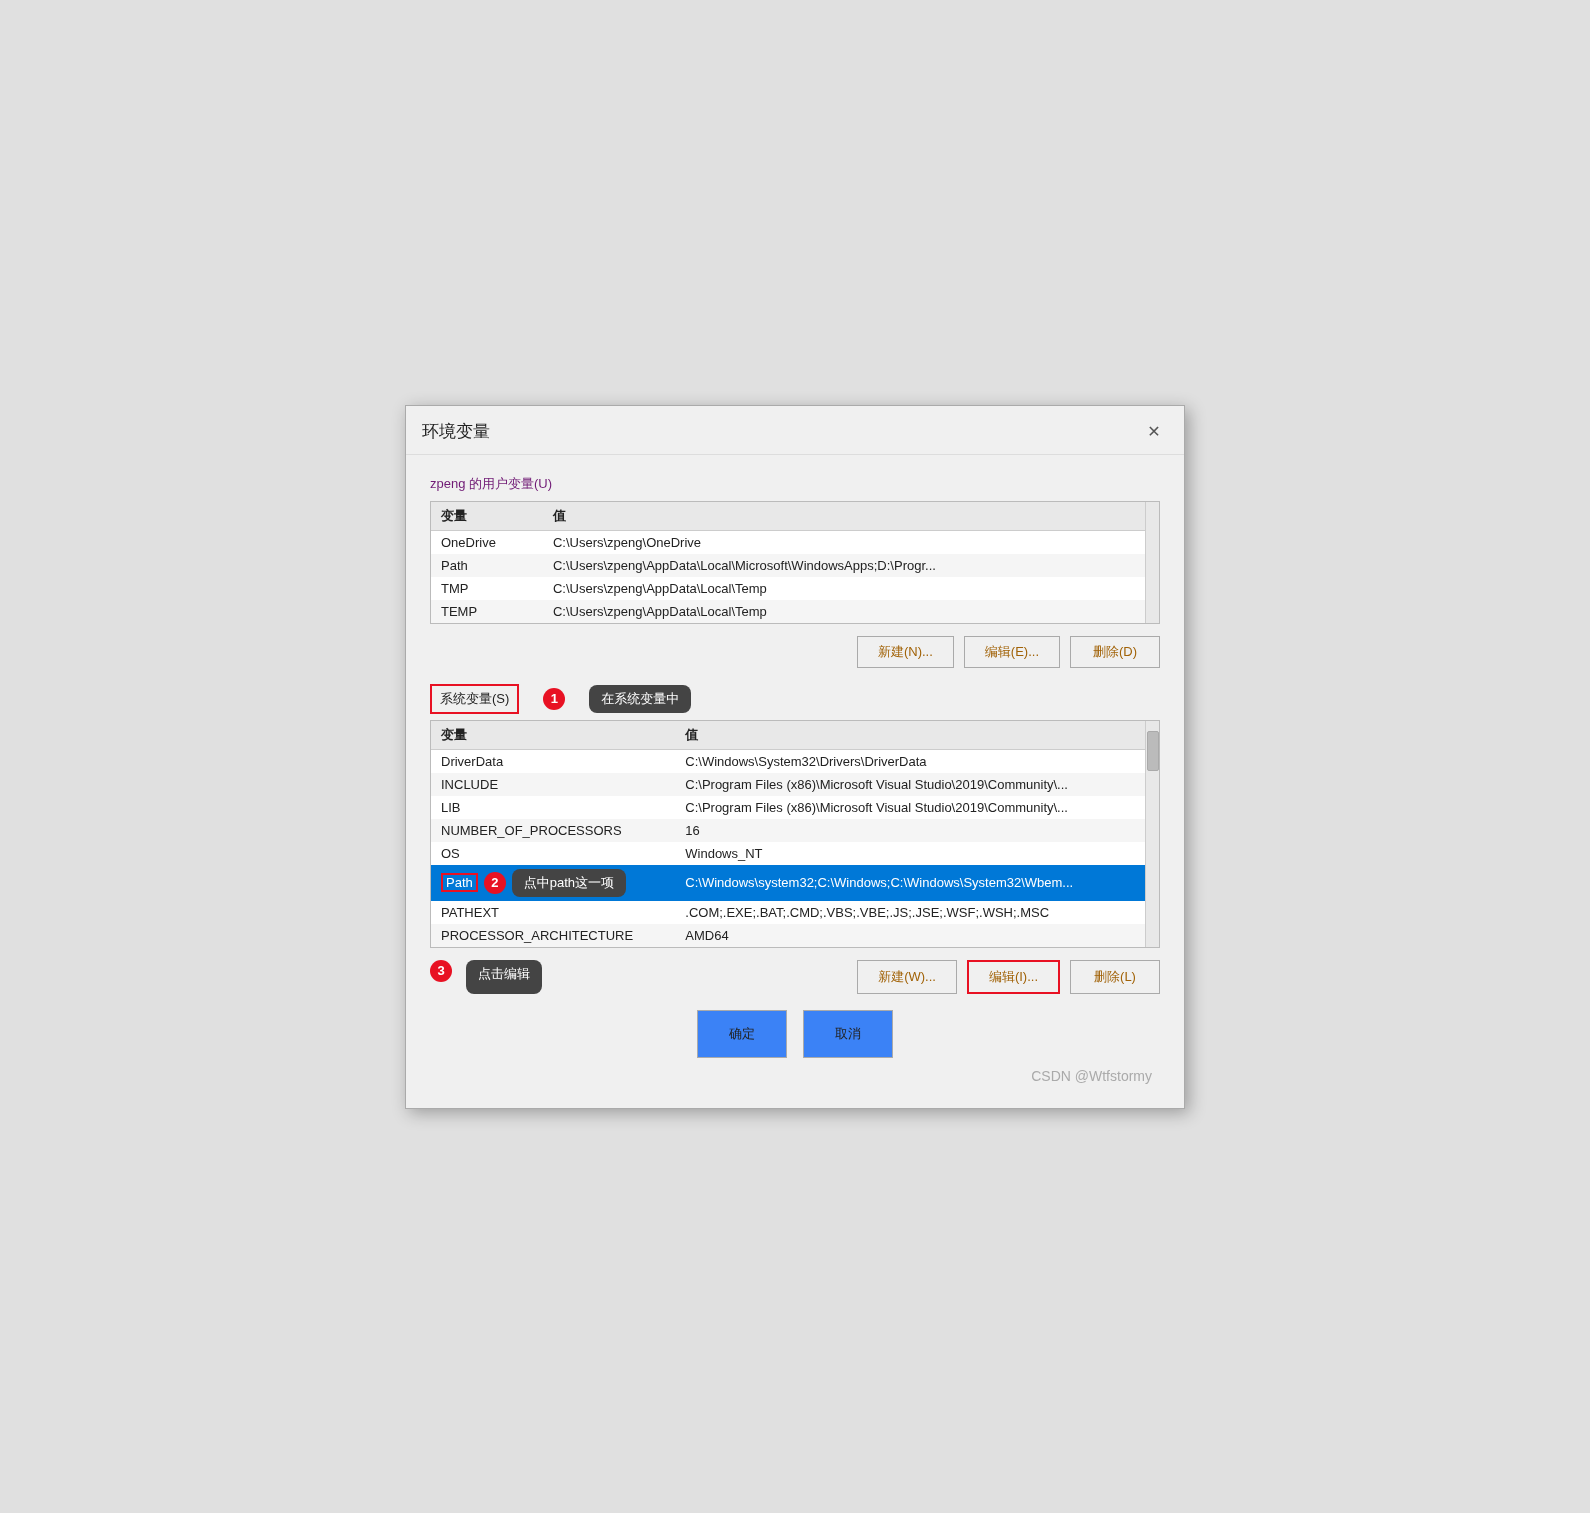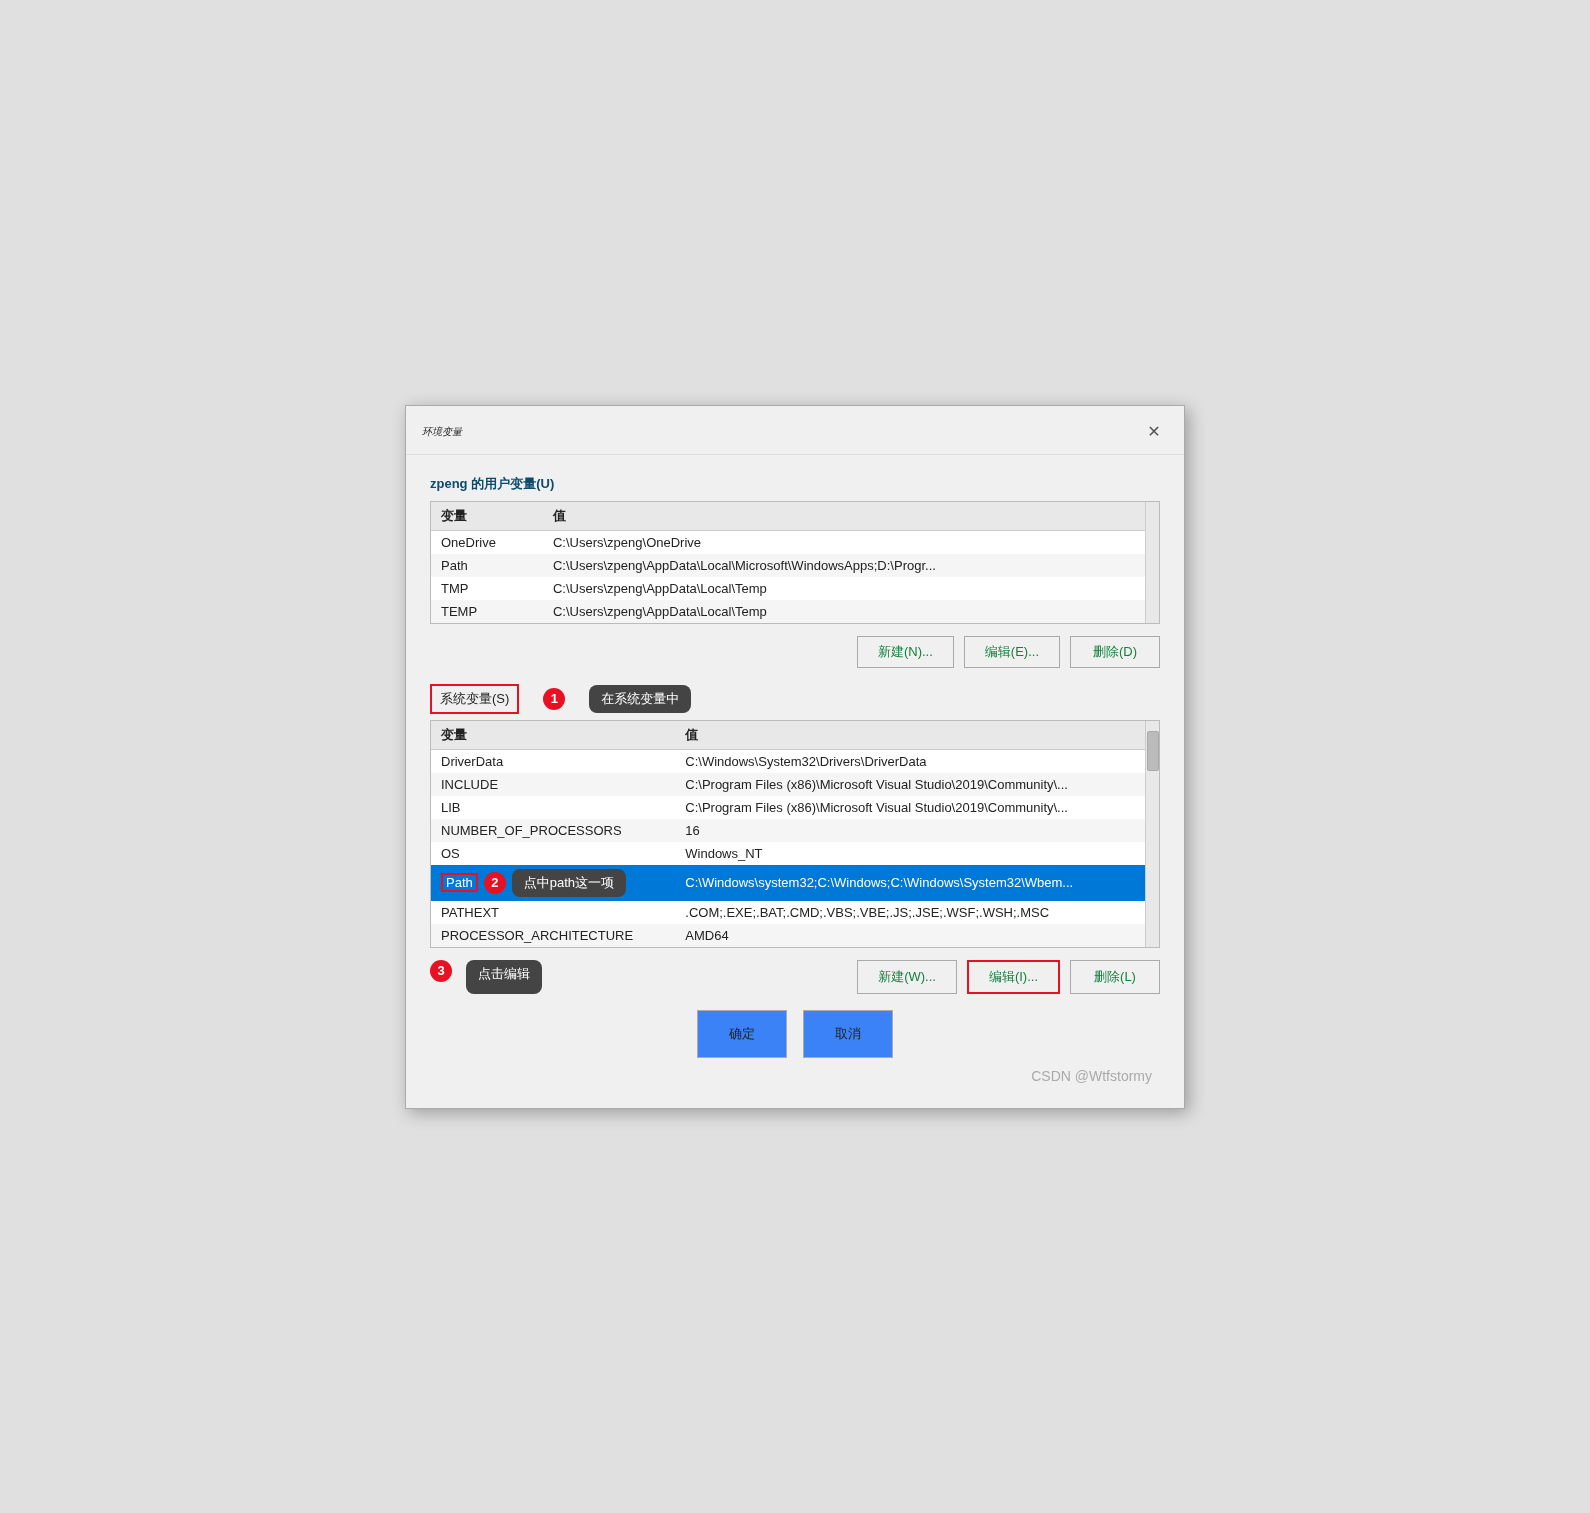--- a/index.html
+++ b/index.html
@@ -22,45 +22,44 @@
     }
     .title-bar {
       background: #f0f0f0;
       padding: 12px 16px 8px 16px;
       display: flex;
       align-items: center;
       justify-content: space-between;
       border-bottom: 1px solid #ddd;
     }
     .title-bar-text {
-      font-size: 10px;
+      font-size: 17px;
       font-weight: 500;
       color: #222;
-      font-style: italic;
     }
     .close-btn {
       width: 28px;
       height: 28px;
       display: flex;
       align-items: center;
       justify-content: center;
       cursor: pointer;
       font-size: 16px;
       color: #555;
       border: none;
       background: transparent;
     }
     .dialog-body {
       padding: 20px 24px;
     }
     .section-title {
       font-size: 13px;
-      color: #0c4a6e;
+      color: #701a75;
       margin-bottom: 8px;
-      font-weight: 700;
+      font-weight: 400;
     }
     .table-container {
       border: 1px solid #bbb;
       background: #fff;
       margin-bottom: 12px;
     }
     table {
       width: 100%;
       border-collapse: collapse;
     }
@@ -88,21 +87,21 @@
       gap: 10px;
       margin-bottom: 16px;
     }
     .btn {
       padding: 6px 20px;
       font-size: 13px;
       background: #f0f0f0;
       border: 1px solid #aaa;
       cursor: pointer;
       min-width: 90px;
-      color: #15803d;
+      color: #a16207;
     }
     .section-label-row {
       display: flex;
       align-items: center;
       gap: 24px;
       margin-bottom: 6px;
       margin-top: 8px;
     }
     .sys-var-label {
       font-size: 13px;

